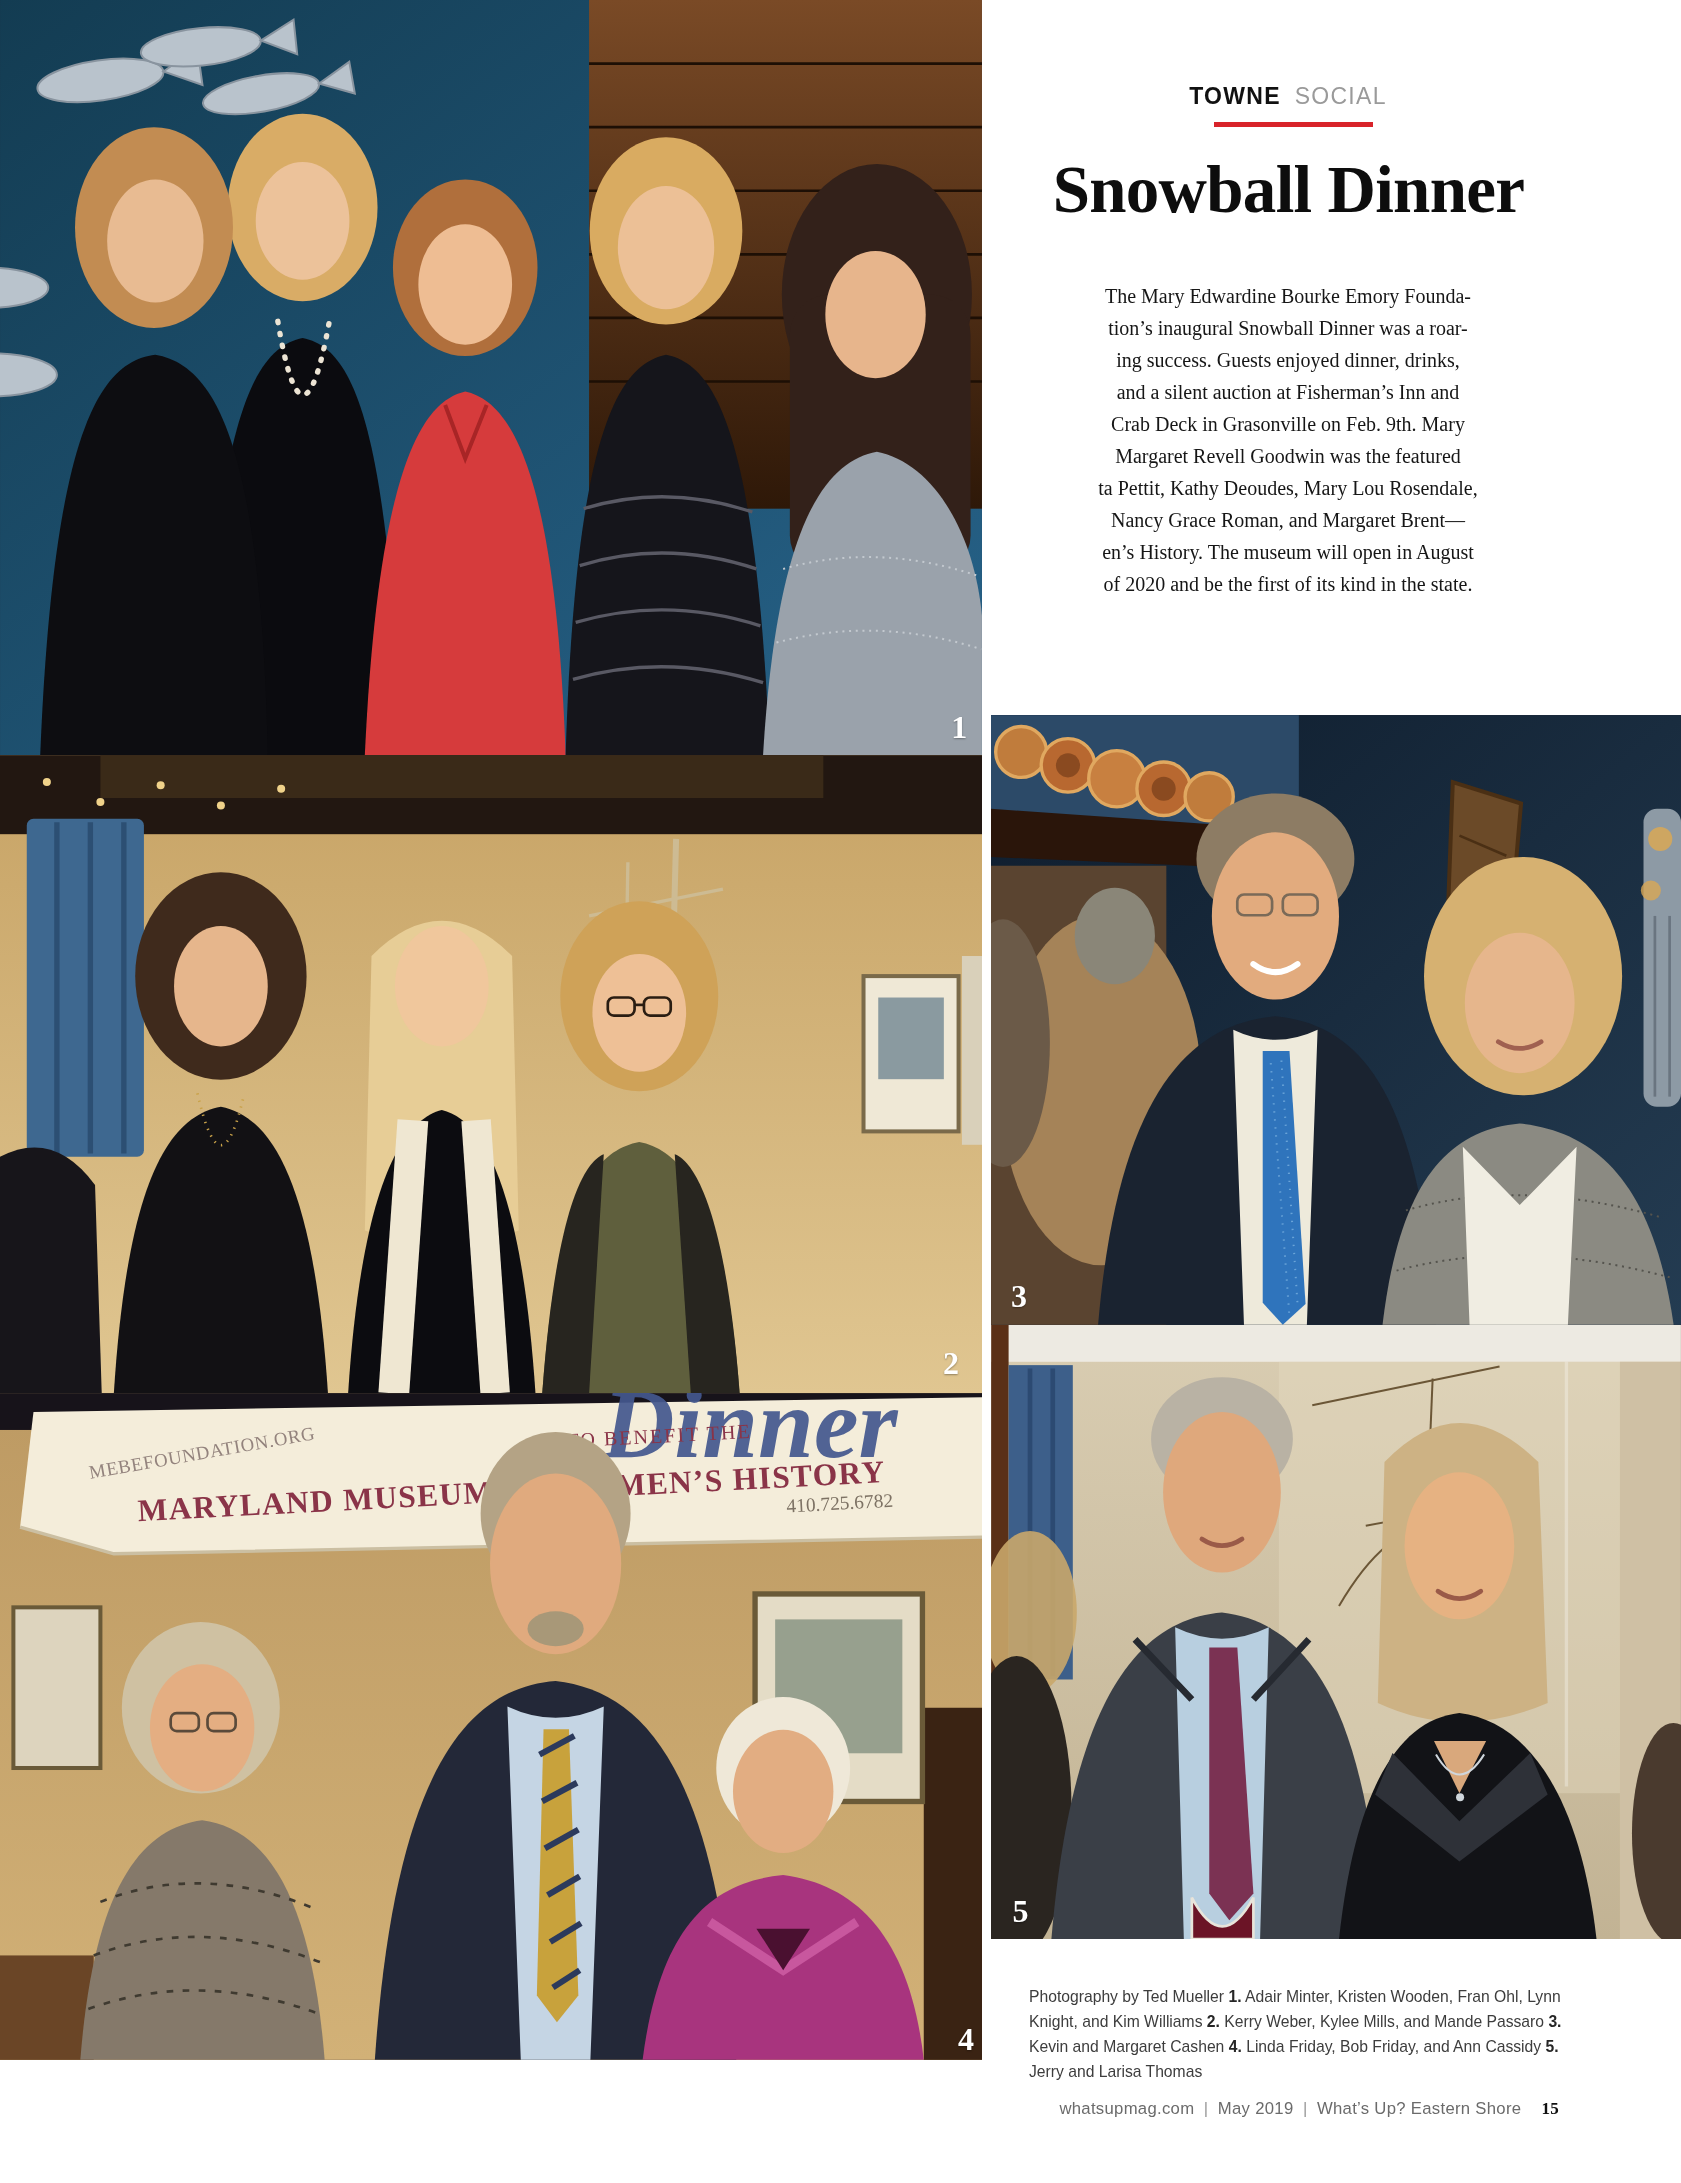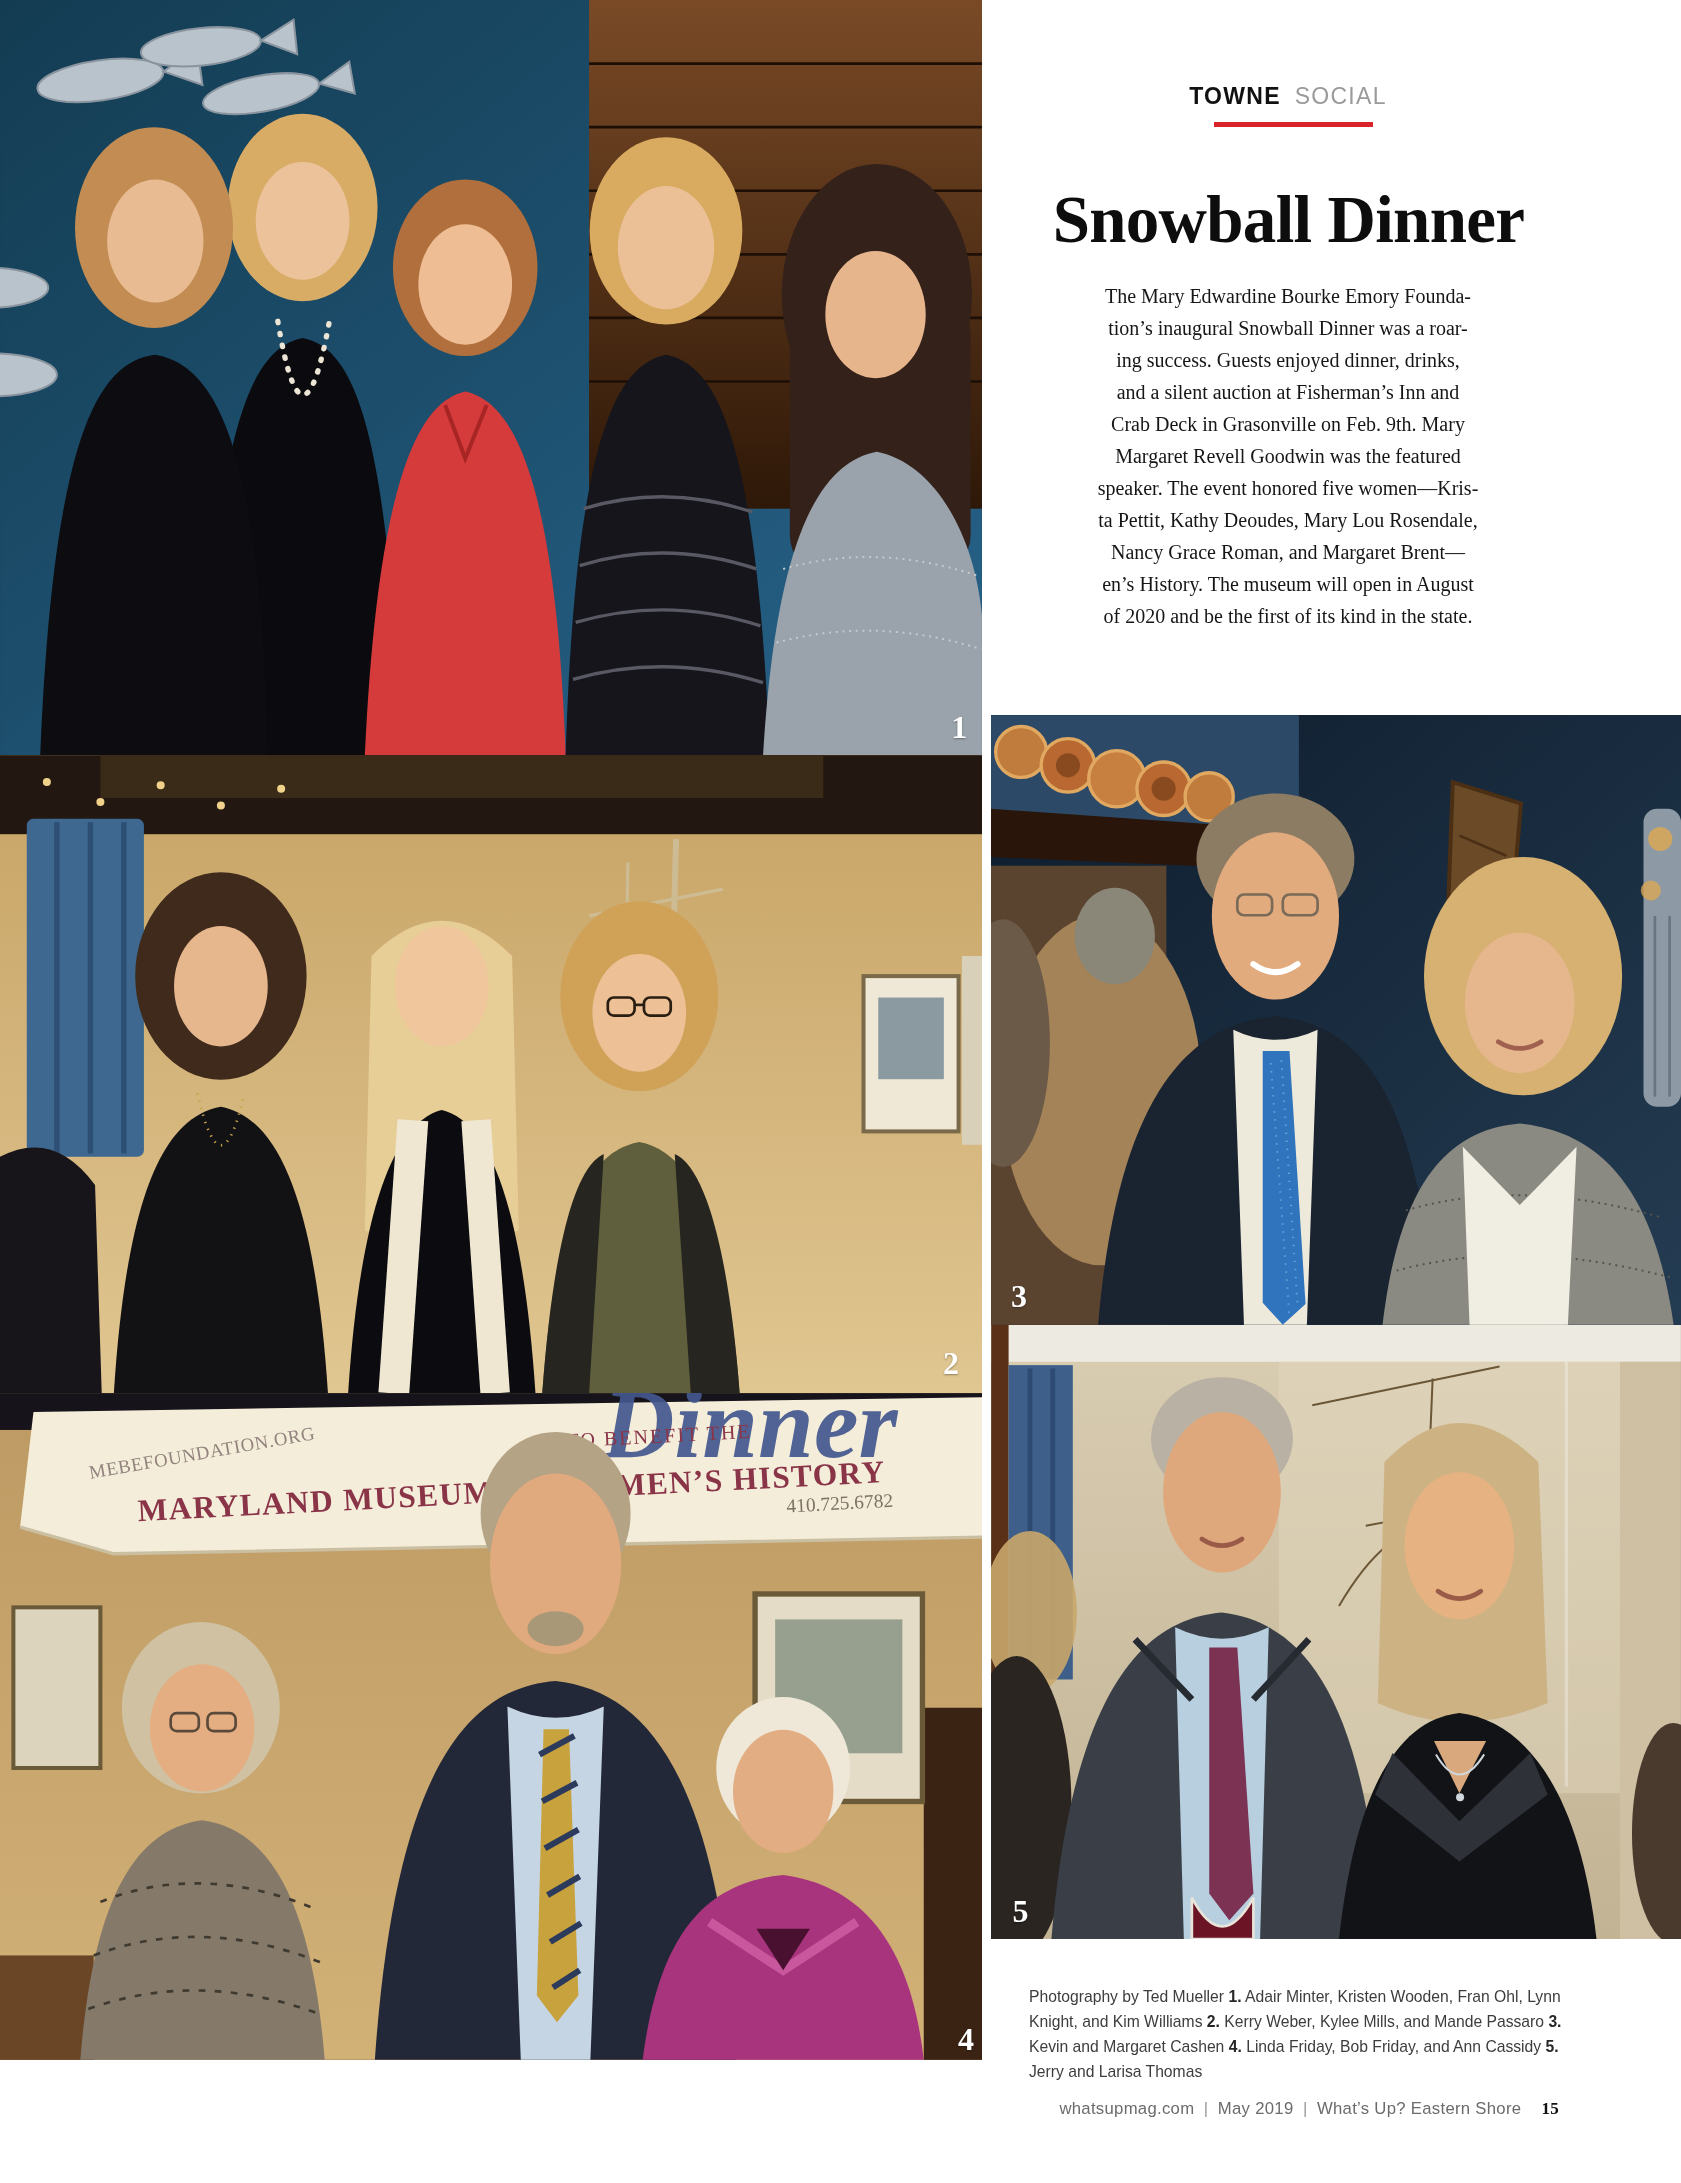--- a/index.html
+++ b/index.html
@@ -7,21 +7,21 @@
         font-family:"Liberation Serif",serif;}
   .photo{position:absolute;overflow:hidden;background:#223;}
   .photo svg{display:block;width:100%;height:100%;}
   .photo-label{position:absolute;color:#ffffff;font-family:"Liberation Serif",serif;
         font-weight:700;font-size:32px;line-height:1;text-shadow:0 0.7px 2px rgba(0,0,0,.35);}
   .kicker{position:absolute;left:1017px;top:83px;width:542px;text-align:center;
         letter-spacing:1.3px;font-size:23px;}
   .kicker .k-bold{font-family:Liberation Sans, sans-serif;font-weight:700;color:#111111;}
   .kicker .k-light{font-family:"Liberation Sans",sans-serif;font-weight:400;color:#9a9a9a;margin-left:6.7px;}
   .rule{position:absolute;left:1214px;top:122px;width:159px;height:4.7px;background:#d8232a;}
-  .title{position:absolute;left:984px;top:185px;width:609px;text-align:center;
+  .title{position:absolute;left:984px;top:155px;width:609px;text-align:center;
         font-family:"Liberation Serif",serif;font-weight:700;font-size:67px;line-height:1.04;
         letter-spacing:-0.7px;color:#0d0d0d;}
   .body-text{position:absolute;left:1007px;top:280px;width:562px;text-align:center;
         font-size:20px;line-height:32px;color:#161616;}
   .body-text div{white-space:nowrap;}
   
   .caption{position:absolute;left:1021px;top:1976px;width:535px;text-align:left;
         font-family:"Liberation Sans",sans-serif;font-size:15.7px;line-height:25px;color:#3d3d3d;}
   .caption b{font-weight:700;color:#262626;}
   .footer{position:absolute;top:2099px;right:122px;display:flex;align-items:baseline;
@@ -387,21 +387,20 @@
 
   <h1 class="title" style="margin:0;">Snowball Dinner</h1>
 
   <div class="body-text">
     <div>The Mary Edwardine Bourke Emory Founda-</div>
     <div>tion’s inaugural Snowball Dinner was a roar-</div>
     <div>ing success. Guests enjoyed dinner, drinks,</div>
     <div>and a silent auction at Fisherman’s Inn and</div>
     <div>Crab Deck in Grasonville on Feb. 9th. Mary</div>
     <div>Margaret Revell Goodwin was the featured</div>
-    <div>speaker. The event honored five women—Kris-</div>
     <div>ta Pettit, Kathy Deoudes, Mary Lou Rosendale,</div>
     <div>Nancy Grace Roman, and Margaret Brent—</div>
     <div>en’s History.  The museum will open in August</div>
     <div>of 2020 and be the first of its kind in the state.</div>
   </div>
 
   <p class="caption" style="margin:8px;">
     <span>Photography by Ted Mueller</span>
     <b>1.</b>
     <span>Adair Minter, Kristen Wooden, Fran Ohl, Lynn Knight, and Kim Williams</span>

